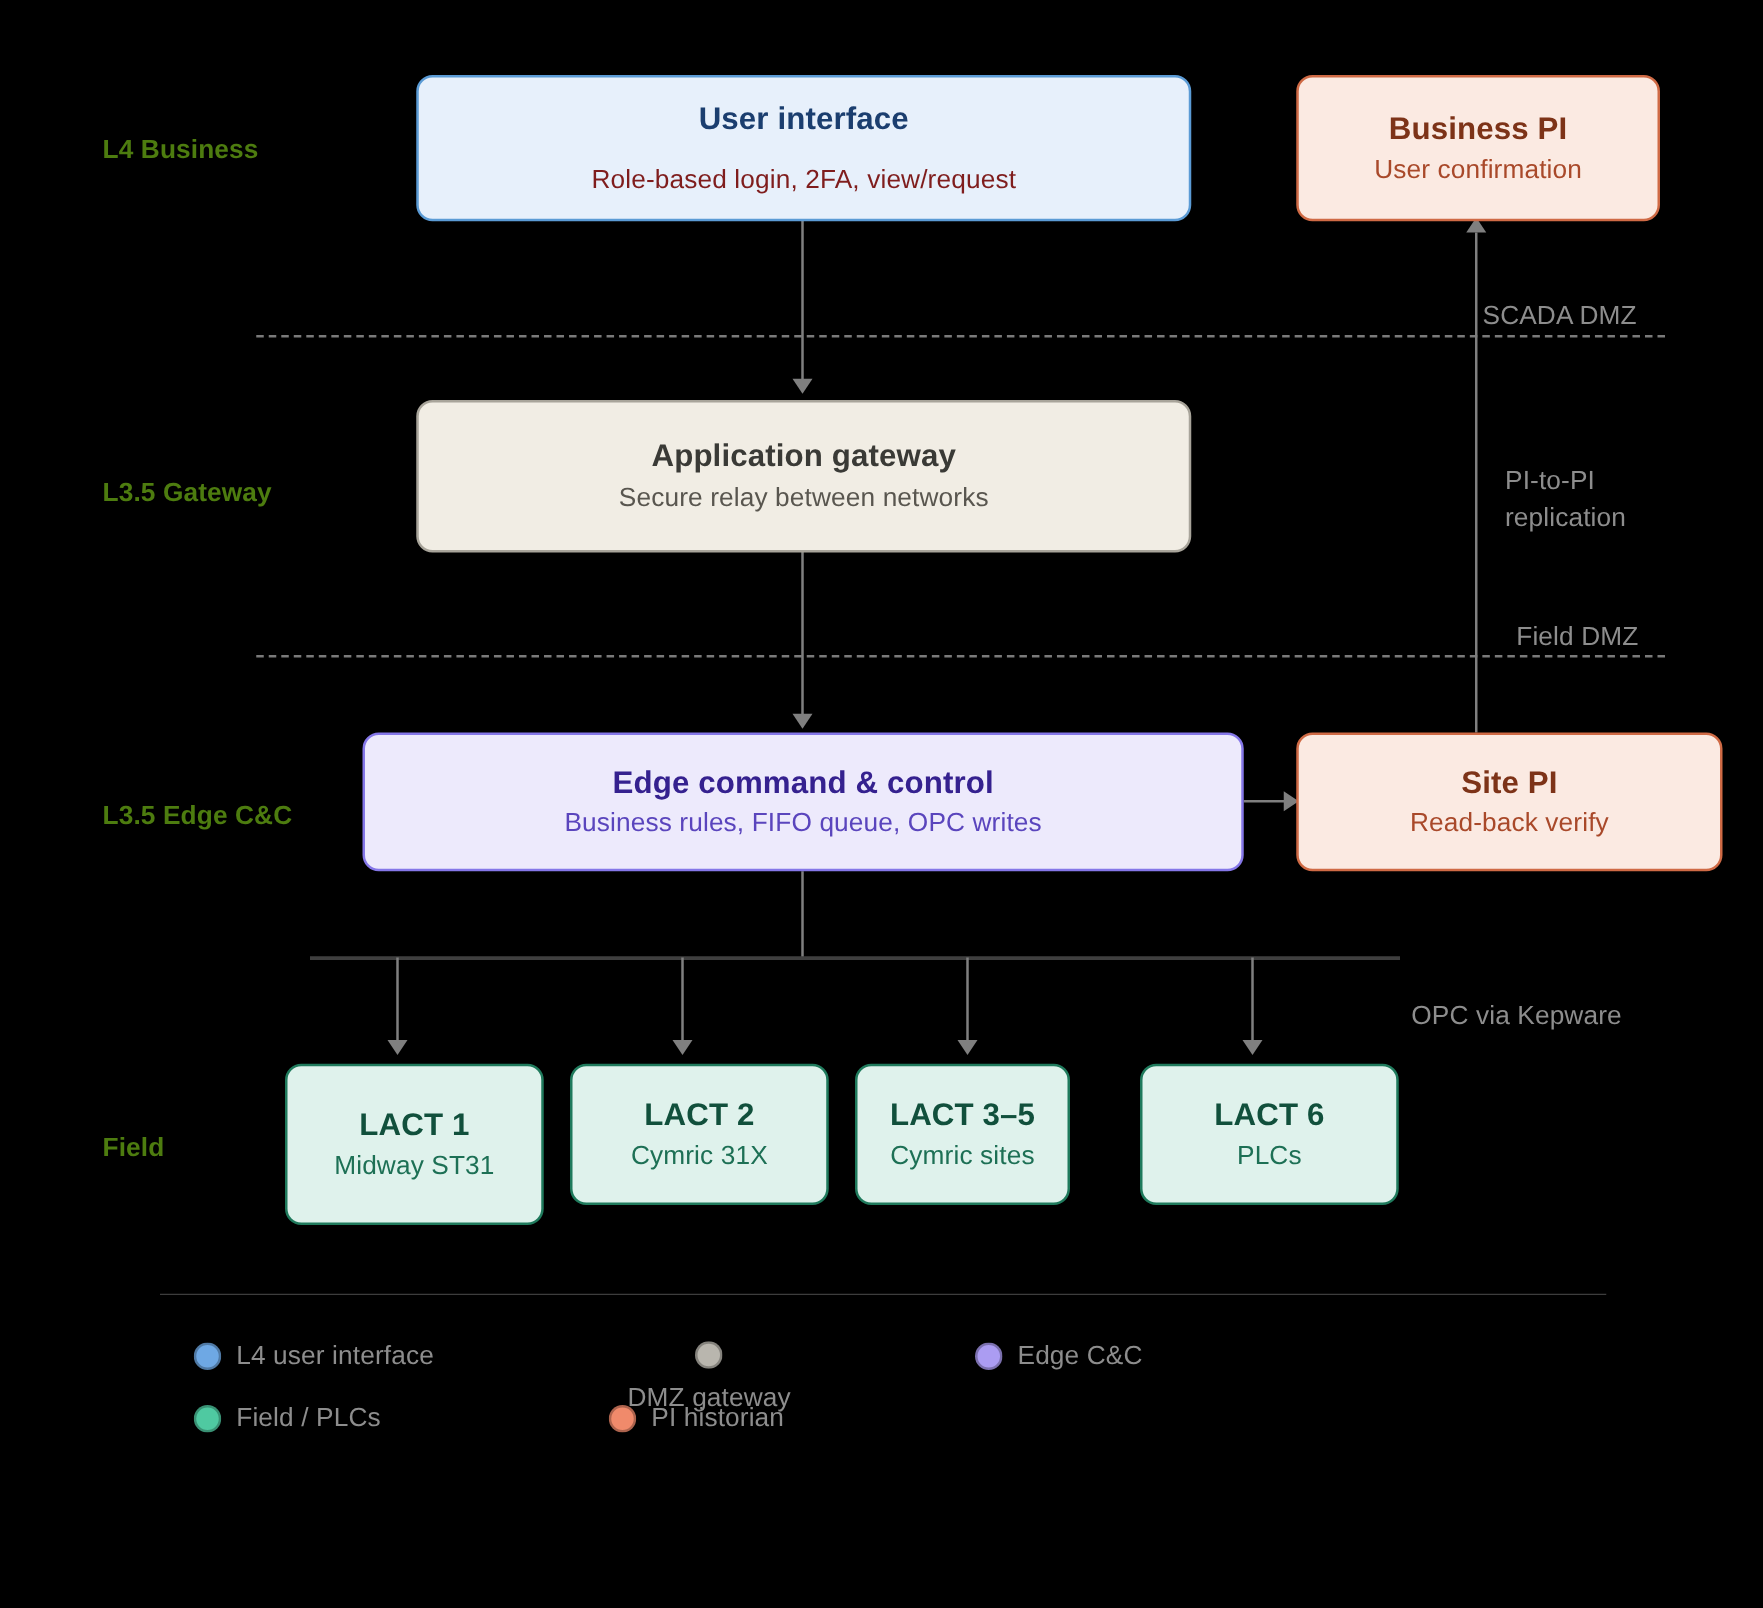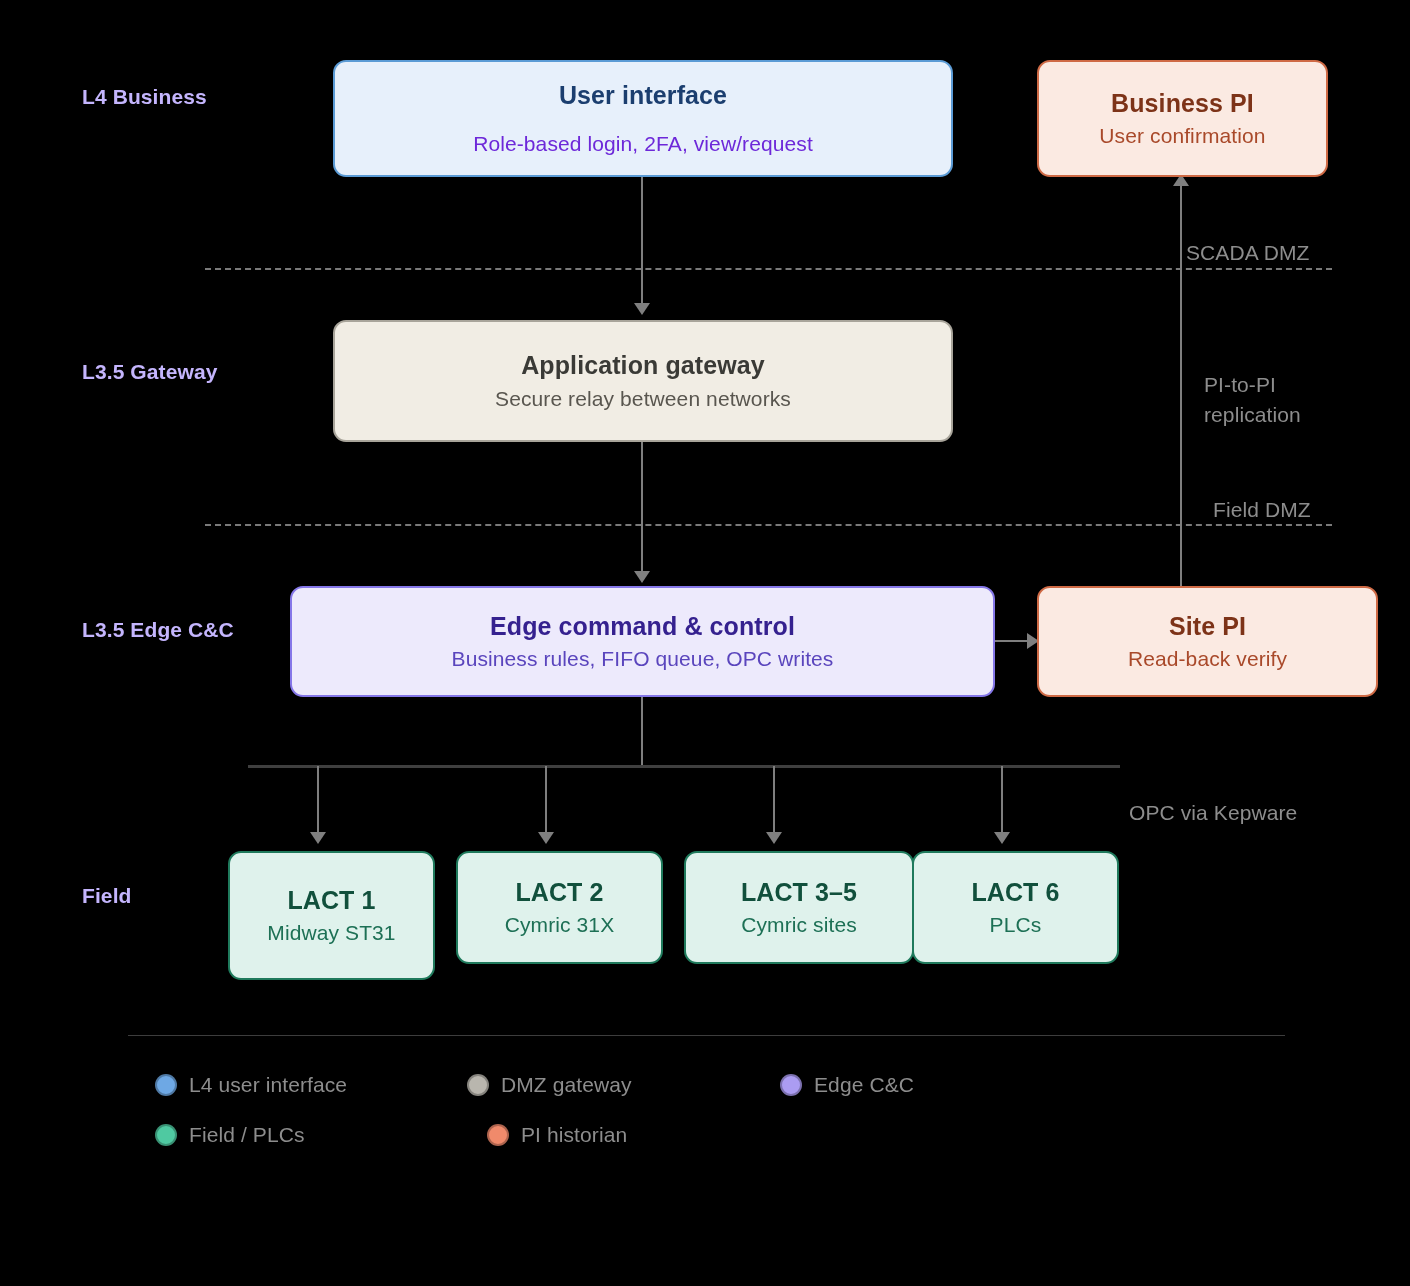--- a/index.html
+++ b/index.html
@@ -7,23 +7,24 @@
     width:1410px;height:1286px;position:relative;overflow:hidden;
     font-family:"Liberation Sans", sans-serif;
     -webkit-font-smoothing:antialiased;
   }
   .canvas{position:absolute;inset:0;}
 
   
   .row-label{
     position:absolute;
     font-size:21px;font-weight:700;
-    color:#c4b5fd;
+    color:#4d7c0f;
     white-space:nowrap;
     letter-spacing:.1px;
+    margin-top:23px;
   }
 
   
   .node{
     position:absolute;
     box-sizing:border-box;
     border-radius:13px;
     border:2px solid #ef4444;
     display:flex;flex-direction:column;
     align-items:center;justify-content:center;
@@ -35,21 +36,21 @@
     letter-spacing:.1px;
   }
   .node .sub{
     font-size:21px;font-weight:400;line-height:1.2;
     margin-top:5px;letter-spacing:.1px;
   }
 
   
   .n-blue   {background:#e7f0fb;border-color:#5b9bd5;}
   .n-blue   .title{color:#1b3e6f;}
-  .n-blue   .sub{color:#6d28d9;margin-top:20px;}
+  .n-blue   .sub{color:#7f1d1d;margin-top:20px;}
 
   .n-peach  {background:#fbeae2;border-color:#cf6a45;}
   .n-peach  .title{color:#7d3318;}
   .n-peach  .sub{color:#a9492a;}
 
   .n-cream  {background:#f1ede4;border-color:#a8a49a;}
   .n-cream  .title{color:#3a3a36;}
   .n-cream  .sub{color:#59564f;}
 
   .n-purple {background:#edeafc;border-color:#8577e8;}
@@ -190,38 +191,38 @@
   <div class="node n-mint" style="left:228px;top:851px;width:207px;height:129px;">
     <div class="title">LACT 1</div>
     <div class="sub">Midway ST31</div>
   </div>
 
   <div class="node n-mint" style="left:456px;top:851px;width:207px;height:113px;">
     <div class="title">LACT 2</div>
     <div class="sub">Cymric 31X</div>
   </div>
 
-  <div class="node n-mint" style="left:684px;top:851px;width:230px;height:113px;">
+  <div class="node n-mint" style="left:684px;top:851px;width:172px;height:113px;">
     <div class="title">LACT 3–5</div>
     <div class="sub">Cymric sites</div>
   </div>
 
   <div class="node n-mint" style="left:912px;top:851px;width:207px;height:113px;">
     <div class="title">LACT 6</div>
     <div class="sub">PLCs</div>
   </div>
 
   <div class="legend-rule" style="left:128px;top:1035px;width:1157px;"></div>
 
   <div class="legend-item" style="left:155px;top:1073px;">
     <span class="legend-dot" style="background:#6ea8e4;"></span>
     <span class="legend-text">L4 user interface</span>
   </div>
 
-  <div class="legend-item" style="left:467px;top:1073px;">
+  <div class="legend-item" style="left:502px;top:1073px;flex-direction:column;">
     <span class="legend-dot" style="background:#b9b6ae;"></span>
     <span class="legend-text">DMZ gateway</span>
   </div>
 
   <div class="legend-item" style="left:780px;top:1073px;">
     <span class="legend-dot" style="background:#ab9cf2;"></span>
     <span class="legend-text">Edge C&amp;C</span>
   </div>
 
   <div class="legend-item" style="left:155px;top:1123px;">

